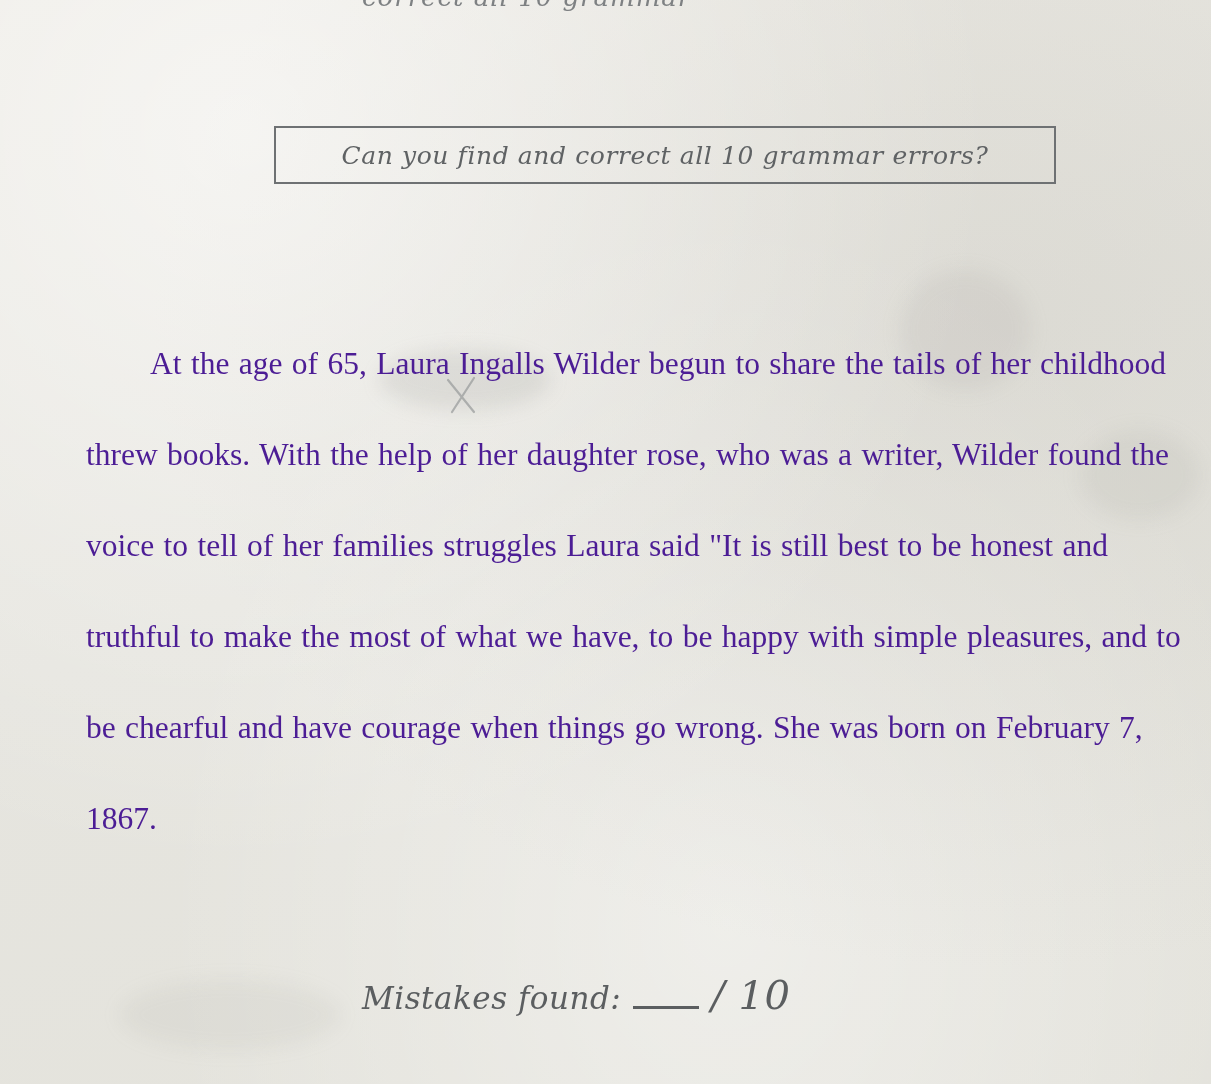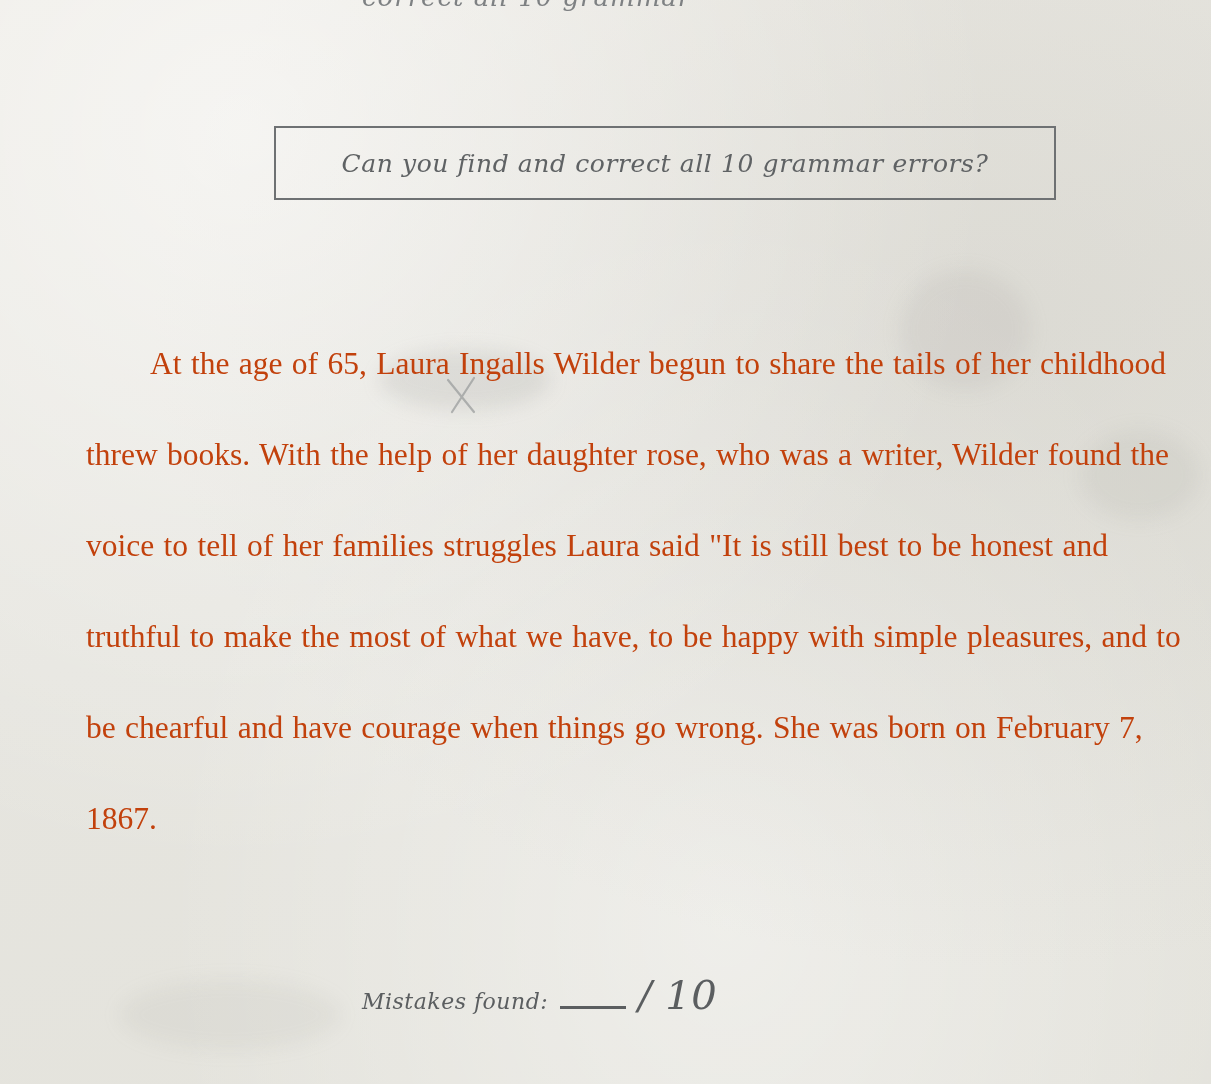--- a/index.html
+++ b/index.html
@@ -57,21 +57,21 @@
     color: #7e8183;
     white-space: nowrap;
   }
 
   
   .instruction-box {
     position: absolute;
     left: 274px;
     top: 126px;
     width: 782px;
-    height: 74px;
+    height: 58px;
     border: 2px solid #6e7173;
     box-sizing: border-box;
     display: flex;
     align-items: center;
     justify-content: center;
   }
   .instruction-text {
     font-family: "DejaVu Serif", serif;
     font-style: italic;
     font-size: 25px;
@@ -82,21 +82,21 @@
 
   
   .passage {
     position: absolute;
     left: 86px;
     top: 286px;
     width: 1112px;
     font-family: "Liberation Serif", serif;
     font-size: 31.5px;
     line-height: 91px;
-    color: #c2410c;
+    color: #4c1d95;
     text-indent: 64px;
     text-align: left;
     word-spacing: 1.5px;
   }
 
   
   .scribble {
     position: absolute;
     left: 444px;
     top: 372px;
@@ -111,21 +111,21 @@
     left: 362px;
     top: 972px;
     display: flex;
     align-items: baseline;
     gap: 0px;
     white-space: nowrap;
   }
   .mistakes-label {
     font-family: "DejaVu Serif", serif;
     font-style: italic;
-    font-size: 22px;
+    font-size: 31px;
     letter-spacing: 0.5px;
     color: #5b5e60;
   }
   .blank-rule {
     display: inline-block;
     width: 66px;
     border-bottom: 3px solid #5b5e60;
     margin: 0 12px 4px 12px;
   }
   .mistakes-total {

